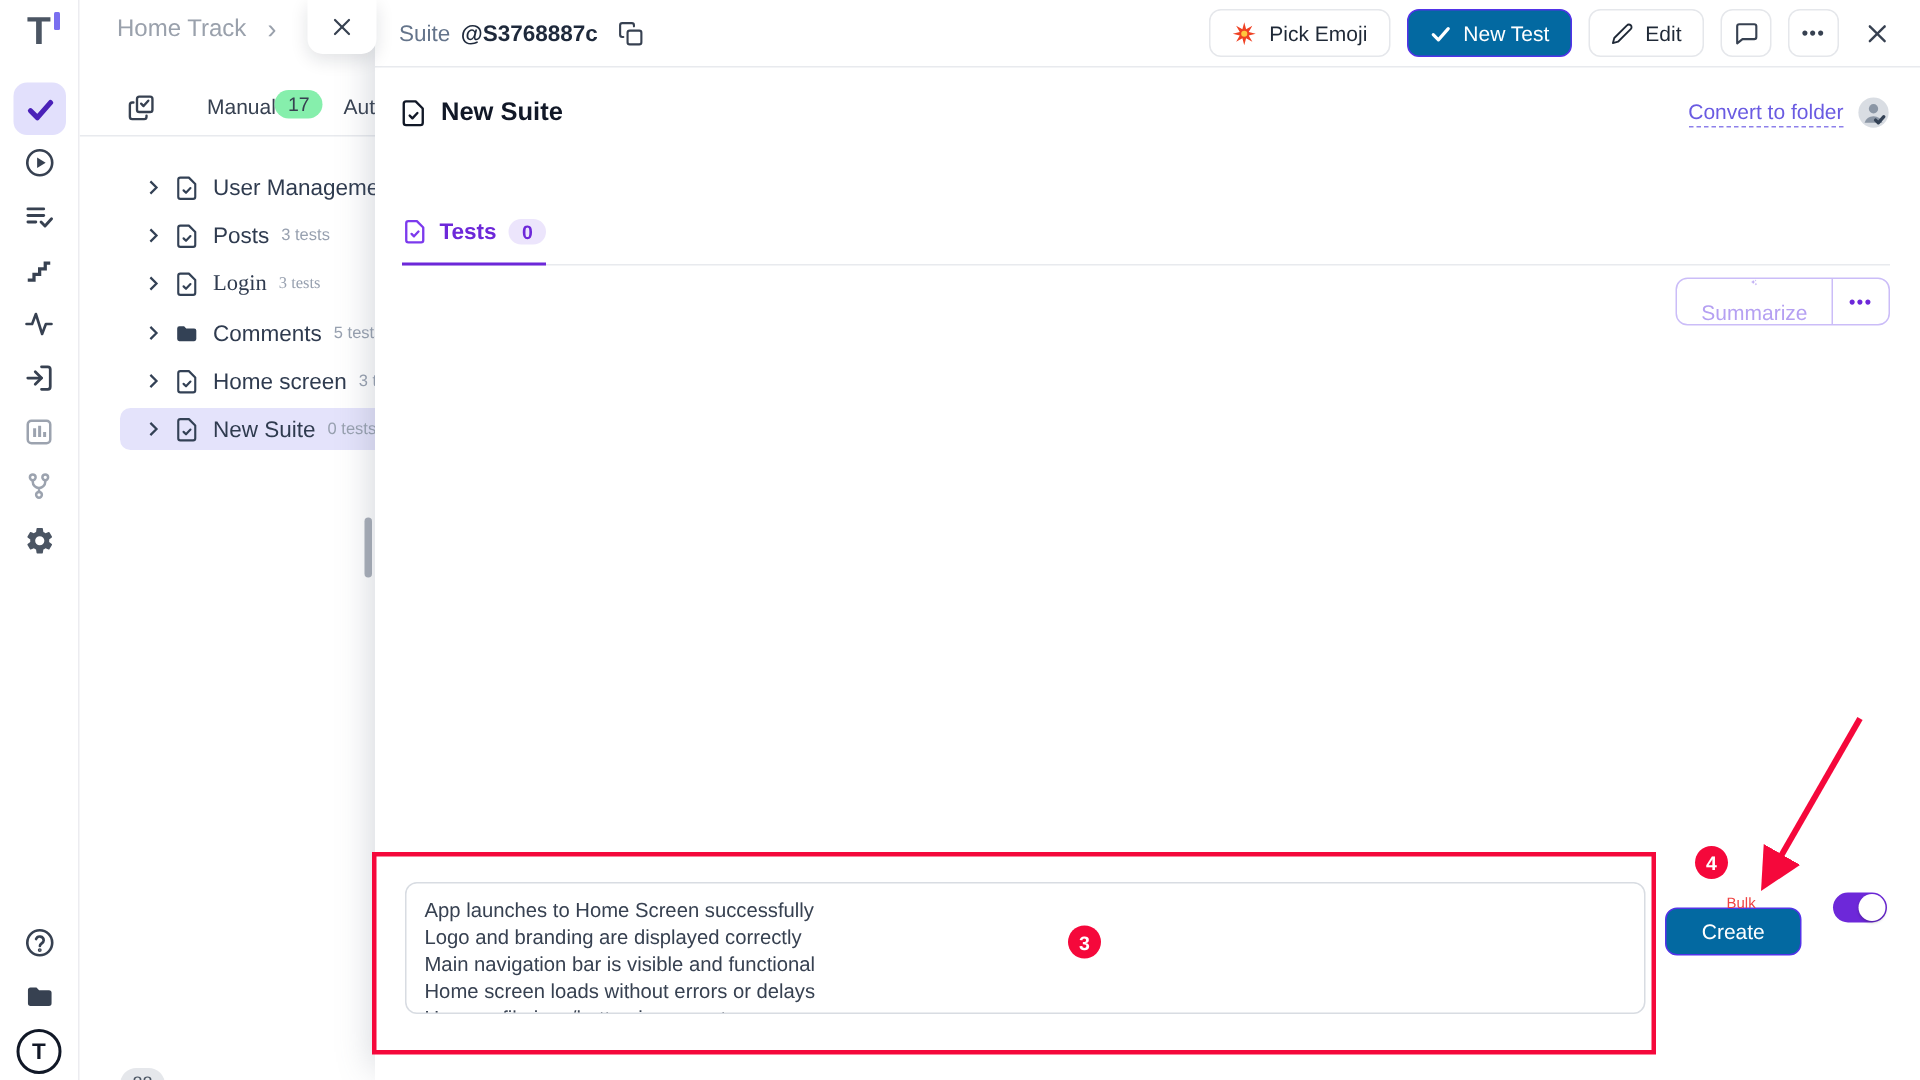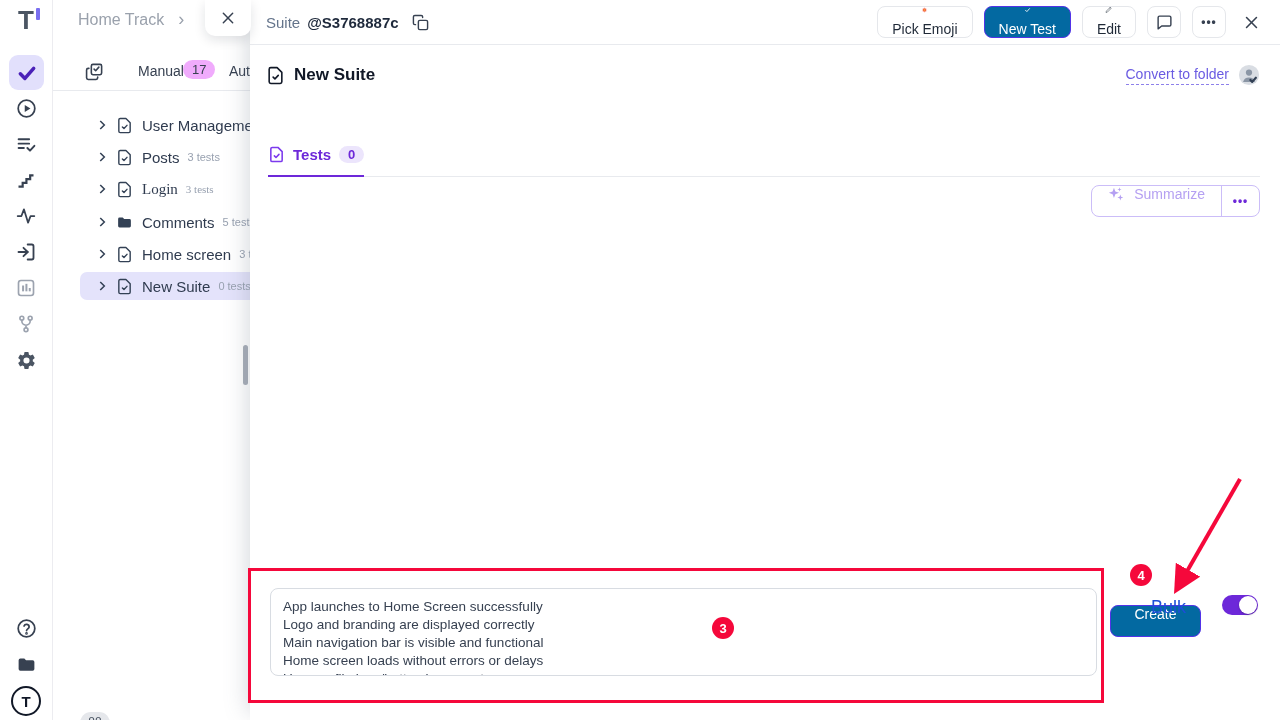--- a/index.html
+++ b/index.html
@@ -20,21 +20,21 @@
                 border:2.5px solid #111827; border-radius:50%; display:flex; align-items:center; justify-content:center;
                 font-weight:bold; font-size:15px; color:#111827; background:#fff; }
 
   
   .explorer { position:absolute; left:53px; top:0; width:900px; height:720px; background:#fff; z-index:1; }
   .breadcrumb { position:absolute; left:25px; top:9px; font-size:16px; font-weight:500; color:#9aa1ac;
                 display:flex; align-items:center; gap:14px; cursor:pointer; }
   .exp-tabs-icon { position:absolute; left:32px; top:62px; color:#374151; }
   .exp-tab { position:absolute; top:63px; font-size:14px; color:#374151; }
   .exp-tab.manual { left:85px; }
-  .exp-count { position:absolute; left:130px; top:60px; background:#f0abfc; color:#374151; font-size:13px;
+  .exp-count { position:absolute; left:130px; top:60px; background:#86efac; color:#374151; font-size:13px;
                border-radius:10px; padding:2px 9px; }
   .exp-tab.automated { left:176px; }
   .exp-divider { position:absolute; left:0; top:90px; width:900px; height:1px; background:#e8eaee; }
 
   .trow { position:absolute; left:27px; height:28px; width:280px; display:flex; align-items:center; cursor:pointer; }
   .trow .chev { width:14px; height:14px; color:#334155; margin-left:15px; flex:0 0 auto; }
   .trow .ticon { width:17px; height:17px; color:#334155; margin-left:7px; flex:0 0 auto; display:flex; }
   .trow .tlabel { margin-left:9px; font-size:15px; color:#2f3b4f; white-space:nowrap; }
   .trow .tcount { margin-left:8px; font-size:11px; color:#98a1b0; white-space:nowrap; }
   .trow.selected { background:#e4e3fb; border-radius:7px; }
@@ -51,21 +51,21 @@
   .detail { position:absolute; left:250px; top:0; width:1030px; height:720px; background:#fff; z-index:10;
             box-shadow:-10px 0 22px -8px rgba(100,110,130,.28); }
   .d-header { position:absolute; left:0; top:0; width:100%; height:45px; border-bottom:1px solid #e8eaee;
               display:flex; align-items:center; padding:0 20px 0 16px; }
   .d-header .h-left { display:flex; align-items:center; gap:7px; }
   .h-entity { font-size:15px; color:#64748b; }
   .h-id { font-size:15px; font-weight:bold; color:#1e293b; }
   .icon-btn-plain { color:#374151; display:flex; cursor:pointer; margin-left:6px; }
   .h-right { margin-left:auto; display:flex; align-items:center; gap:11px; }
   .btn { height:32px; display:inline-flex; align-items:center; gap:8px; border-radius:8px; font-size:14px;
-         padding:0 14px; cursor:pointer; white-space:nowrap;flex-direction:column; }
+         padding:0 14px; cursor:pointer; white-space:nowrap; }
   .btn-outline { background:#fff; border:1px solid #e5e7eb; color:#1f2937; }
   .btn-primary { background:#0369a1; border:1px solid #5233e8; color:#fff; }
   .btn-square { width:34px; padding:0; justify-content:center; }
   .more-dots { font-weight:bold; letter-spacing:1px; color:#374151; font-size:12px; }
   .x-btn { color:#374151; display:flex; cursor:pointer; margin-left:6px; }
 
   .d-title-row { position:absolute; left:16px; top:60px; right:20px; height:30px; display:flex; align-items:center; }
   .d-title { font-size:17px; font-weight:bold; color:#111827; margin-left:9px; }
   .title-right { margin-left:auto; display:flex; align-items:center; gap:9px; }
   .convert-link { font-size:14px; color:#6a5be2; border-bottom:1px dashed #8d80ea; padding-bottom:2px; cursor:pointer;text-align:right; }
@@ -73,29 +73,29 @@
   .d-tabs { position:absolute; left:18px; right:20px; top:139px; height:38px; display:flex; gap:34px;
             border-bottom:1px solid #e8eaee; }
   .dtab { display:flex; align-items:center; gap:8px; font-size:15px; color:#9ca3af; cursor:pointer; padding-bottom:6px; }
   .dtab .dicon { display:flex; color:#9ca3af; }
   .dtab.active { color:#6d28d9; font-weight:bold; border-bottom:2px solid #6d28d9; margin-bottom:-1px; }
   .dtab.active .dicon { color:#7c3aed; }
   .count-badge { background:#ece5fc; color:#6d28d9; font-size:13px; font-weight:bold; border-radius:9px; padding:1px 9px; }
 
   .summarize-group { position:absolute; top:185px; right:20px; height:32px; display:flex; align-items:stretch;
                      border:1px solid #cbbdf8; border-radius:8px; overflow:hidden; background:#fff; }
-  .sum-main { display:flex; align-items:flex-start; gap:9px; padding:0 16px; color:#b5a0f2; font-size:14px; cursor:pointer; }
+  .sum-main { display:flex; align-items:center; gap:9px; padding:0 16px; color:#b5a0f2; font-size:14px; cursor:pointer;flex-direction:column; }
   .sum-more { width:38px; display:flex; align-items:center; justify-content:center; border-left:1px solid #cbbdf8;
               color:#6d28d9; font-weight:bold; letter-spacing:1px; font-size:12px; cursor:pointer; }
 
   .bulk-textarea { position:absolute; left:20px; top:588px; width:827px; height:88px; border:1px solid #d8dce2;
                    border-radius:8px; padding:9px 12px; font-family:"Liberation Sans", sans-serif; font-size:13.5px;
                    line-height:18px; color:#374151; resize:none; overflow:hidden; outline:none; background:#fff; }
   .create-btn { position:absolute; left:860px; top:589px; width:91px; height:32px;margin-top:16px; }
-  .bulk-label { position:absolute; left:901px; top:597px; font-size:18px; color:#1d4ed8; }
+  .bulk-label { position:absolute; left:901px; top:597px; font-size:10px; color:#ef4444; }
   .toggle { position:absolute; left:972px; top:595px; width:36px; height:20px; border-radius:10px;
             background:#6d28d9; cursor:pointer; }
   .toggle .knob { position:absolute; right:1px; top:1px; width:18px; height:18px; border-radius:50%; background:#fff;
                   box-shadow:0 1px 2px rgba(0,0,0,.25); }
 
   
   .ann { z-index:30; pointer-events:none; }
   .ann-rect { position:absolute; left:248px; top:568px; width:856px; height:135px; border:3px solid #f5083b; }
   .ann-badge { position:absolute; width:22px; height:22px; border-radius:50%; background:#f5083b; color:#fff;
                font-size:13px; font-weight:bold; display:flex; align-items:center; justify-content:center; }

